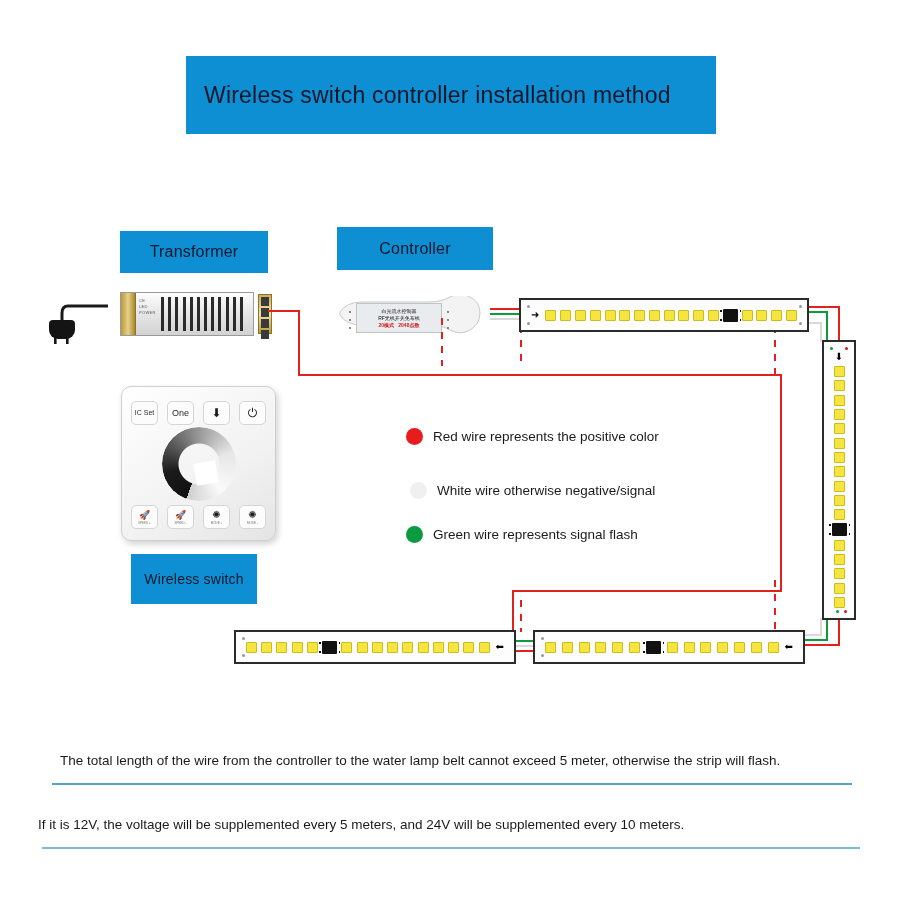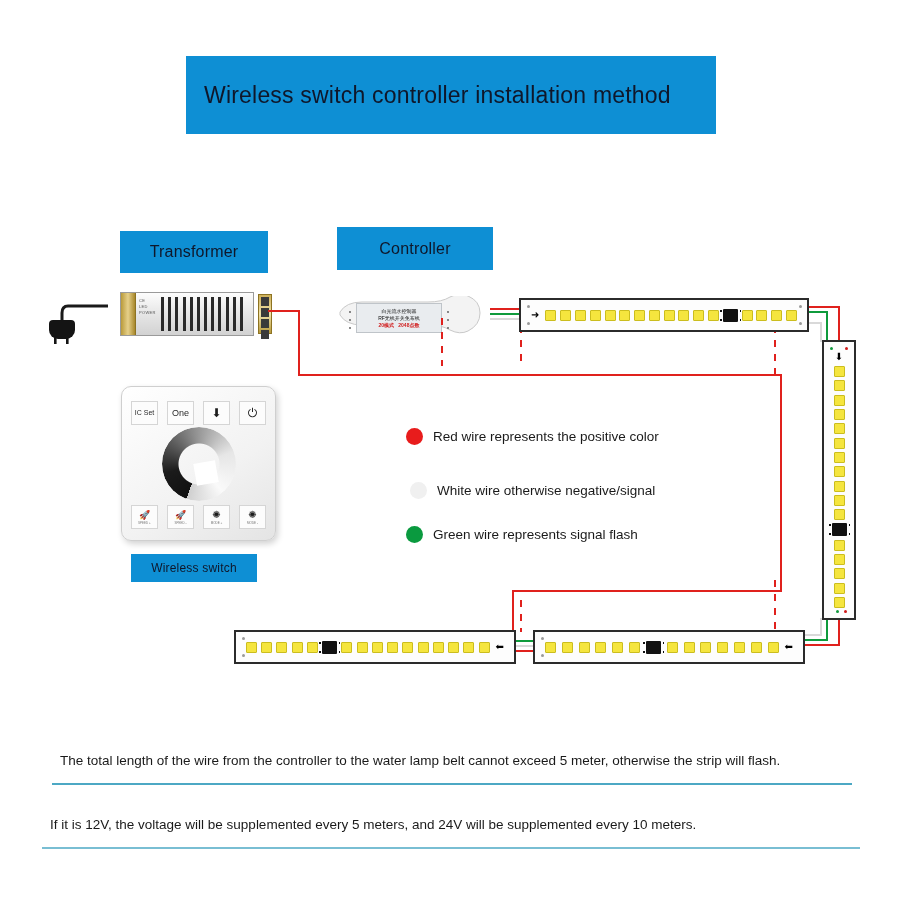--- a/index.html
+++ b/index.html
@@ -29,21 +29,21 @@
   #title-banner {
     left: 186px; top: 56px; width: 530px; height: 78px;
     font-size: 23px;
     justify-content: flex-start;
     padding-left: 18px;
     box-sizing: border-box;
   }
   #label-transformer { left: 120px; top: 231px; width: 148px; height: 42px; font-size: 16px; }
   #label-controller  { left: 337px; top: 227px; width: 156px; height: 43px; font-size: 16px; }
   #label-strip       { left: 592px; top: 257px; width: 160px; height: 39px; font-size: 16px; }
-  #label-wswitch     { left: 131px; top: 554px; width: 126px; height: 28px; font-size: 12px; text-align: center; }
+  #label-wswitch     { left: 131px; top: 554px; width: 126px; height: 50px; font-size: 14px; text-align: center; }
 
   
   #transformer-unit {
     position: absolute; left: 104px; top: 292px; width: 166px; height: 44px;
   }
   .ps-body {
     position: absolute; left: 16px; top: 0; width: 134px; height: 44px;
     background: linear-gradient(#fdfdfd, #e8e8e8 45%, #d2d2d2);
     border: 1px solid #9a9a9a;
     box-sizing: border-box;
@@ -94,21 +94,21 @@
     box-shadow: 2px 3px 6px rgba(0,0,0,.18);
     box-sizing: border-box;
   }
   .ws-row { position: absolute; left: 9px; right: 9px; display: flex; justify-content: space-between; }
   .ws-row.top { top: 14px; }
   .ws-row.bottom { bottom: 11px; }
   .ws-btn {
     width: 27px; height: 24px;
     background: #fcfcfc;
     border: 1px solid #d5d5d5;
-    border-radius: 0;
+    border-radius: 5px;
     display: flex; flex-direction: column;
     align-items: center; justify-content: center;
     box-sizing: border-box;
     position: relative;
   }
   .ws-btn .cap { font-size: 7px; color: #2a2a2a; line-height: 8px; text-align:center; }
   .ws-btn .cap.two { font-size: 9px; }
   .ws-btn .sub { font-size: 3px; color: #777; line-height: 4px; }
   .ws-btn .glyph { font-size: 12px; color: #1c1c1c; line-height: 12px; }
   .ws-dial {
@@ -448,16 +448,16 @@
     </div>
     <div class="legend-row" style="left:0; top:98px;">
       <span class="legend-dot" style="background:#0a9a3f;"></span>
       <span class="legend-text">Green wire represents signal flash</span>
     </div>
   </div>
 
   <div class="note" style="left:60px; top:753px;">The total length of the wire from the controller to the water lamp belt cannot exceed 5 meter, otherwise the strip will flash.</div>
   <div class="note-rule" style="left:52px; top:783px; width:800px;"></div>
 
-  <div class="note" style="left:50px; top:817px;">If it is 12V, the voltage will be supplemented every 5 meters, and 24V will be supplemented every 10 meters.</div>
+  <div class="note" style="left:38px; top:817px;">If it is 12V, the voltage will be supplemented every 5 meters, and 24V will be supplemented every 10 meters.</div>
   <div class="note-rule" style="left:42px; top:847px; width:818px; opacity:.75;"></div>
 
 </div>
 
 </body></html>

